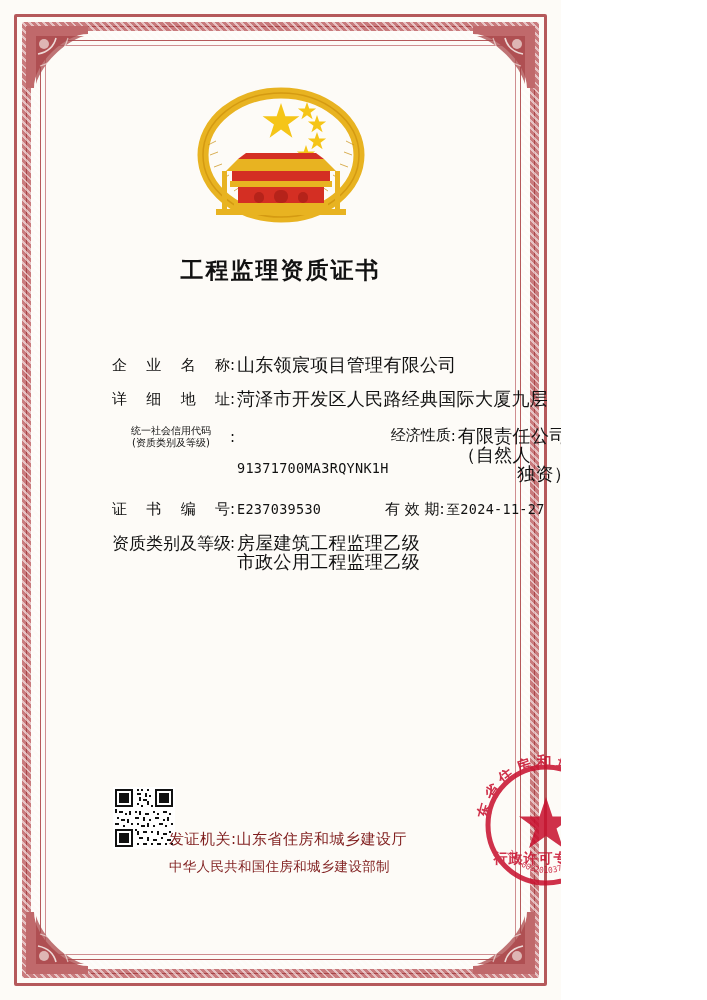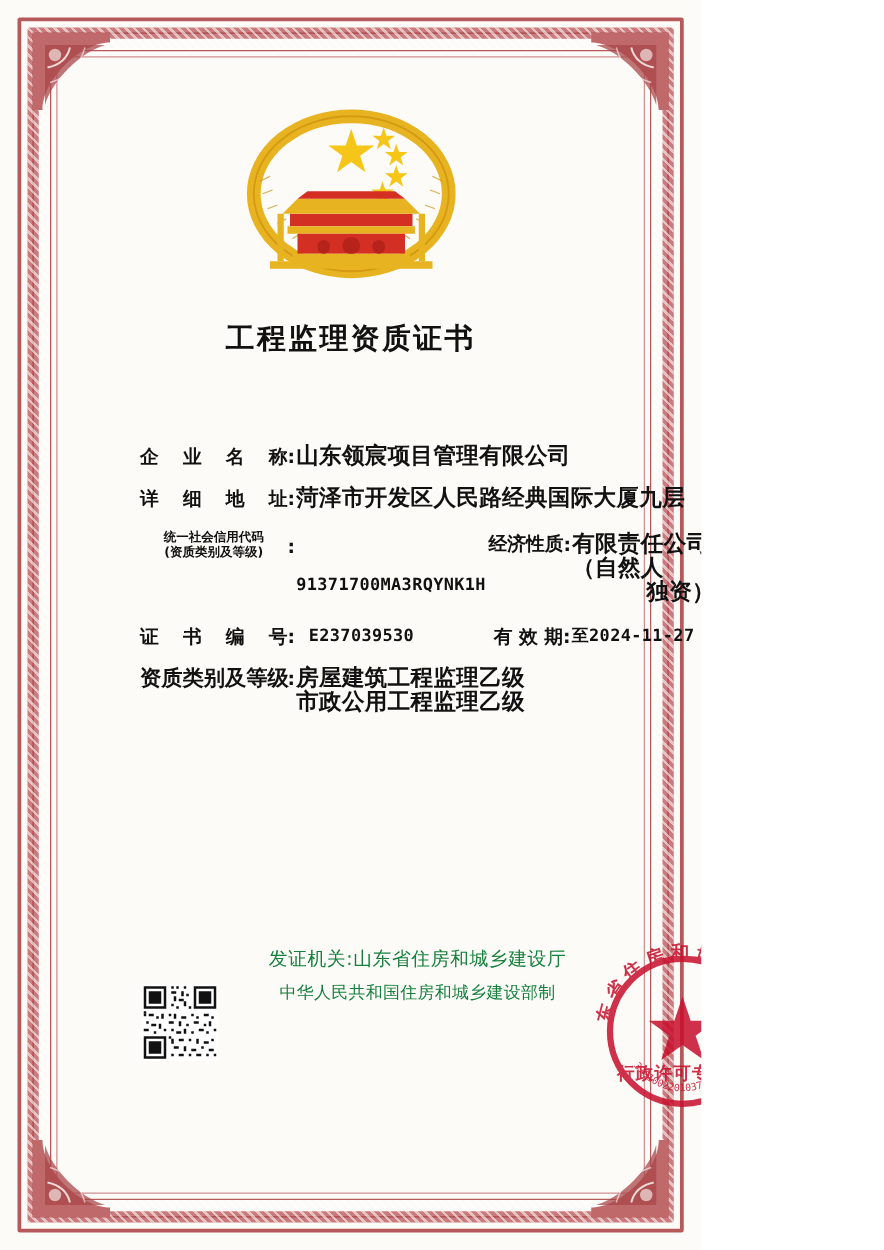--- a/index.html
+++ b/index.html
@@ -73,21 +73,20 @@
     font-weight:bold;
     font-size:23px;
     letter-spacing:2px;
     color:#111;
   }
   
   .fields{
     position:absolute;left:112px;top:355px;width:490px;
     font-family:"DejaVu Sans", sans-serif;
     color:#111;
-    font-weight:bold;
   }
   .row{
     display:flex;align-items:flex-start;
     margin-bottom:14px;
   }
   .lbl{
     width:118px;flex:0 0 118px;
     font-size:15px;
     text-align:justify;
     text-align-last:justify;
@@ -120,24 +119,24 @@
     font-family:"DejaVu Sans", sans-serif;
   }
   .nowrap{white-space:nowrap;}
 
   
   .qr{
     position:absolute;left:113px;top:787px;width:62px;height:62px;
   }
   
   .issue{
-    position:absolute;right:62px;top:756px;width:330px;
+    position:absolute;right:62px;top:828px;width:330px;
     font-family:"DejaVu Sans", sans-serif;
-    color:#15803d;
-    text-align:center;
+    color:#7f1d1d;
+    text-align:left;
   }
   .issue-line1{font-size:15px;line-height:22px;letter-spacing:.5px;}
   .issue-line2{font-size:15px;line-height:30px;letter-spacing:.5px;}
   .issue-line3{font-size:13.5px;line-height:24px;letter-spacing:.3px;margin-top:4px;}
   .date-row{display:flex;justify-content:flex-end;align-items:baseline;gap:0px;}
   .date-row .n{font-family:"DejaVu Sans Mono", monospace;font-size:15px;}
   .date-row .u{font-size:15px;padding:0 5px 0 5px;}
 
   
   .seal{
@@ -277,21 +276,21 @@
           <div>有限责任公司（自然人</div>
           <div style="text-align:right;padding-right:30px;">独资）</div>
         </div>
       </div>
     </div>
 
     <div class="row">
       <div class="lbl">证书编号</div>
       <div class="colon">:</div>
       <div class="seg" style="flex:1;">
-        <div class="val mono nowrap" style="flex:0 0 148px;margin-left:10px;">E237039530</div>
+        <div class="val mono nowrap" style="flex:0 0 148px;">E237039530</div>
         <div class="lbl2 nowrap">有 效 期</div>
         <div class="colon">:</div>
         <div class="val mono nowrap">至2024-11-27</div>
       </div>
     </div>
 
     <div class="row">
       <div class="lbl" style="font-size:17px;">资质类别及等级</div>
       <div class="colon">:</div>
       <div class="val two-line">

